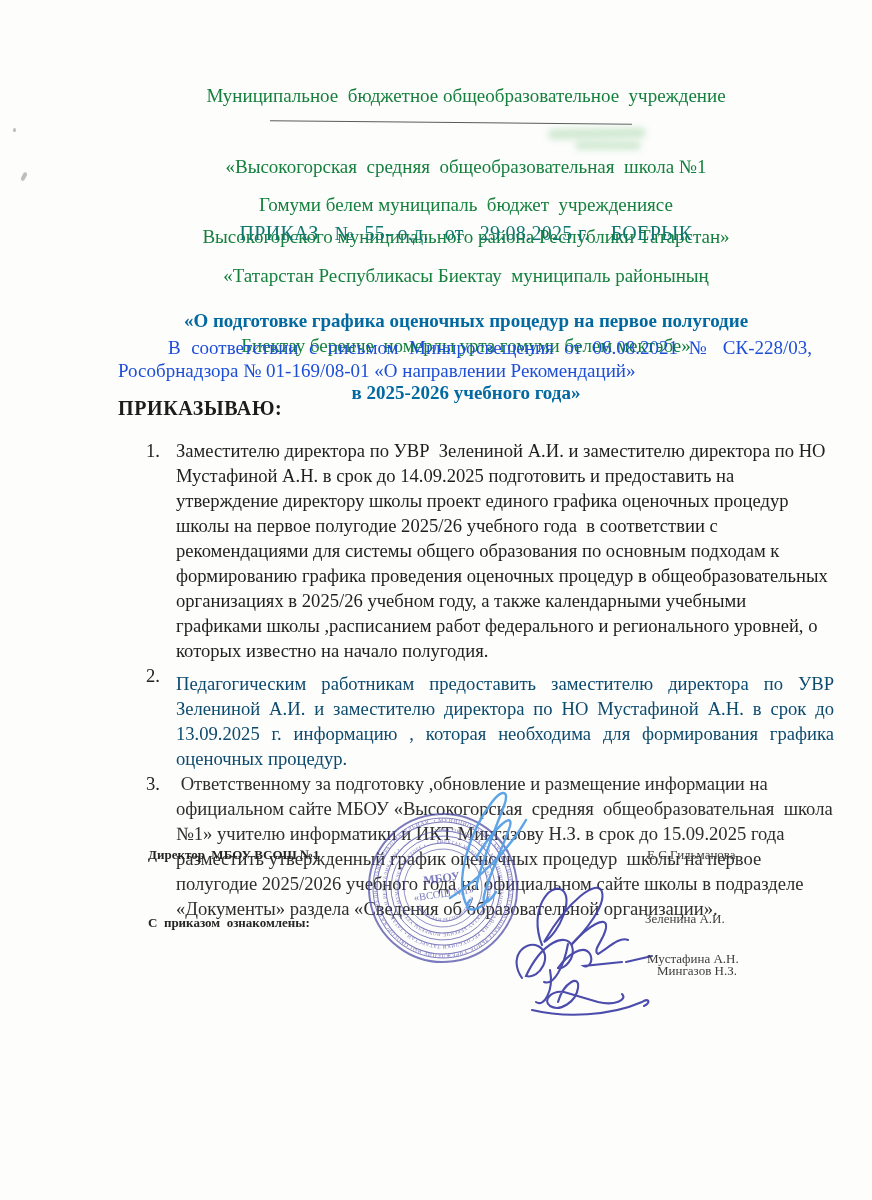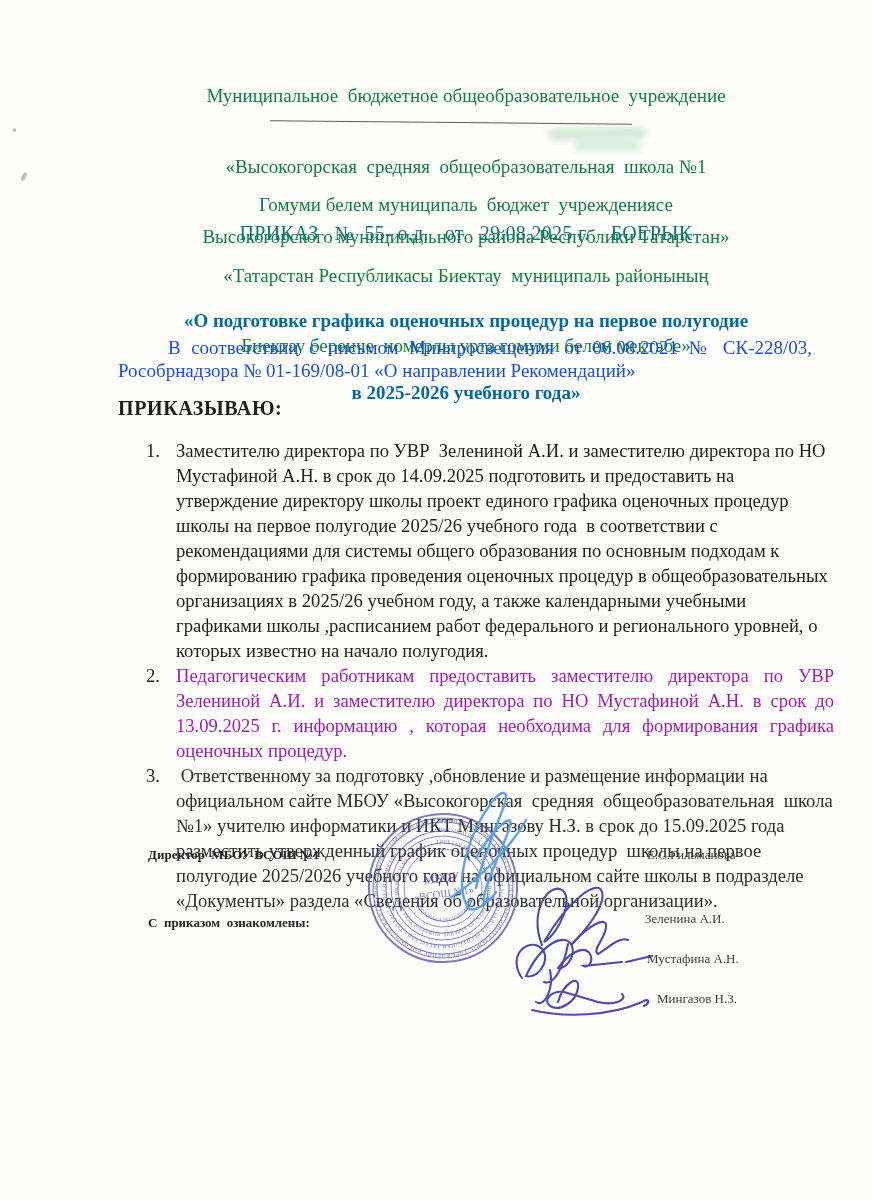--- a/index.html
+++ b/index.html
@@ -20,21 +20,21 @@
   .intro {
     left:118px; top:336px; width:694px; font-size:19px; line-height:23px;
     text-align:justify; text-indent:50px; color:#1d4ed8; white-space:pre-wrap;
   }
   .resolution { left:118px; top:397px; font-size:20px; font-weight:bold; letter-spacing:0.6px; color:#1c1c1c; }
   .order-list { left:146px; top:438px; width:688px; font-size:18.6px; line-height:25px; }
   .order-item { display:flex; }
   .order-item .num { width:30px; flex:0 0 30px; color:#222; }
   .order-item .txt { flex:1; white-space:pre-wrap; }
   .item-1 .txt { color:#1f1f1f; }
-  .item-2 .txt { text-align:justify; color:#a21caf; }
+  .item-2 .txt { text-align:justify; color:#0c4a6e;margin-top:8px; }
   .item-3 .txt { color:#2e2e2e; }
   .sig-text { font-size:13px; white-space:pre; }
   .sig-label { font-weight:bold; color:#252525; }
   .sig-name { color:#3c3c3c; }
   .stamp-svg { left:363px; top:808px; opacity:0.74; filter:blur(0.35px); }
   .sig-svg { filter:blur(0.2px); }
   .green-smudge {
     background:#a9d7ab; opacity:0.5; filter:blur(3px); border-radius:6px;
   }
   .speck { background:#8a8a8a; opacity:0.55; border-radius:2px; }
@@ -136,15 +136,15 @@
       <path d="M52,140 C85,148 130,146 162,132 C168,128 172,132 164,136"></path>
     </g>
   </svg>
 
   <div class="abs sig-text sig-label" style="left:148px; top:847px;">Директор  МБОУ ВСОШ №1</div>
   <div class="abs sig-text sig-name" style="left:647px; top:847px;">Е.С.Гильманова</div>
 
   <div class="abs sig-text sig-label" style="left:148px; top:915px;text-align:right;">С  приказом  ознакомлены:</div>
   <div class="abs sig-text sig-name" style="left:645px; top:911px;">Зеленина А.И.</div>
   <div class="abs sig-text sig-name" style="left:647px; top:951px;">Мустафина А.Н.</div>
-  <div class="abs sig-text sig-name" style="left:657px; top:991px;">Мингазов Н.З.</div>
+  <div class="abs sig-text sig-name" style="left:657px; top:963px;">Мингазов Н.З.</div>
 
 </div>
 
 </body></html>

